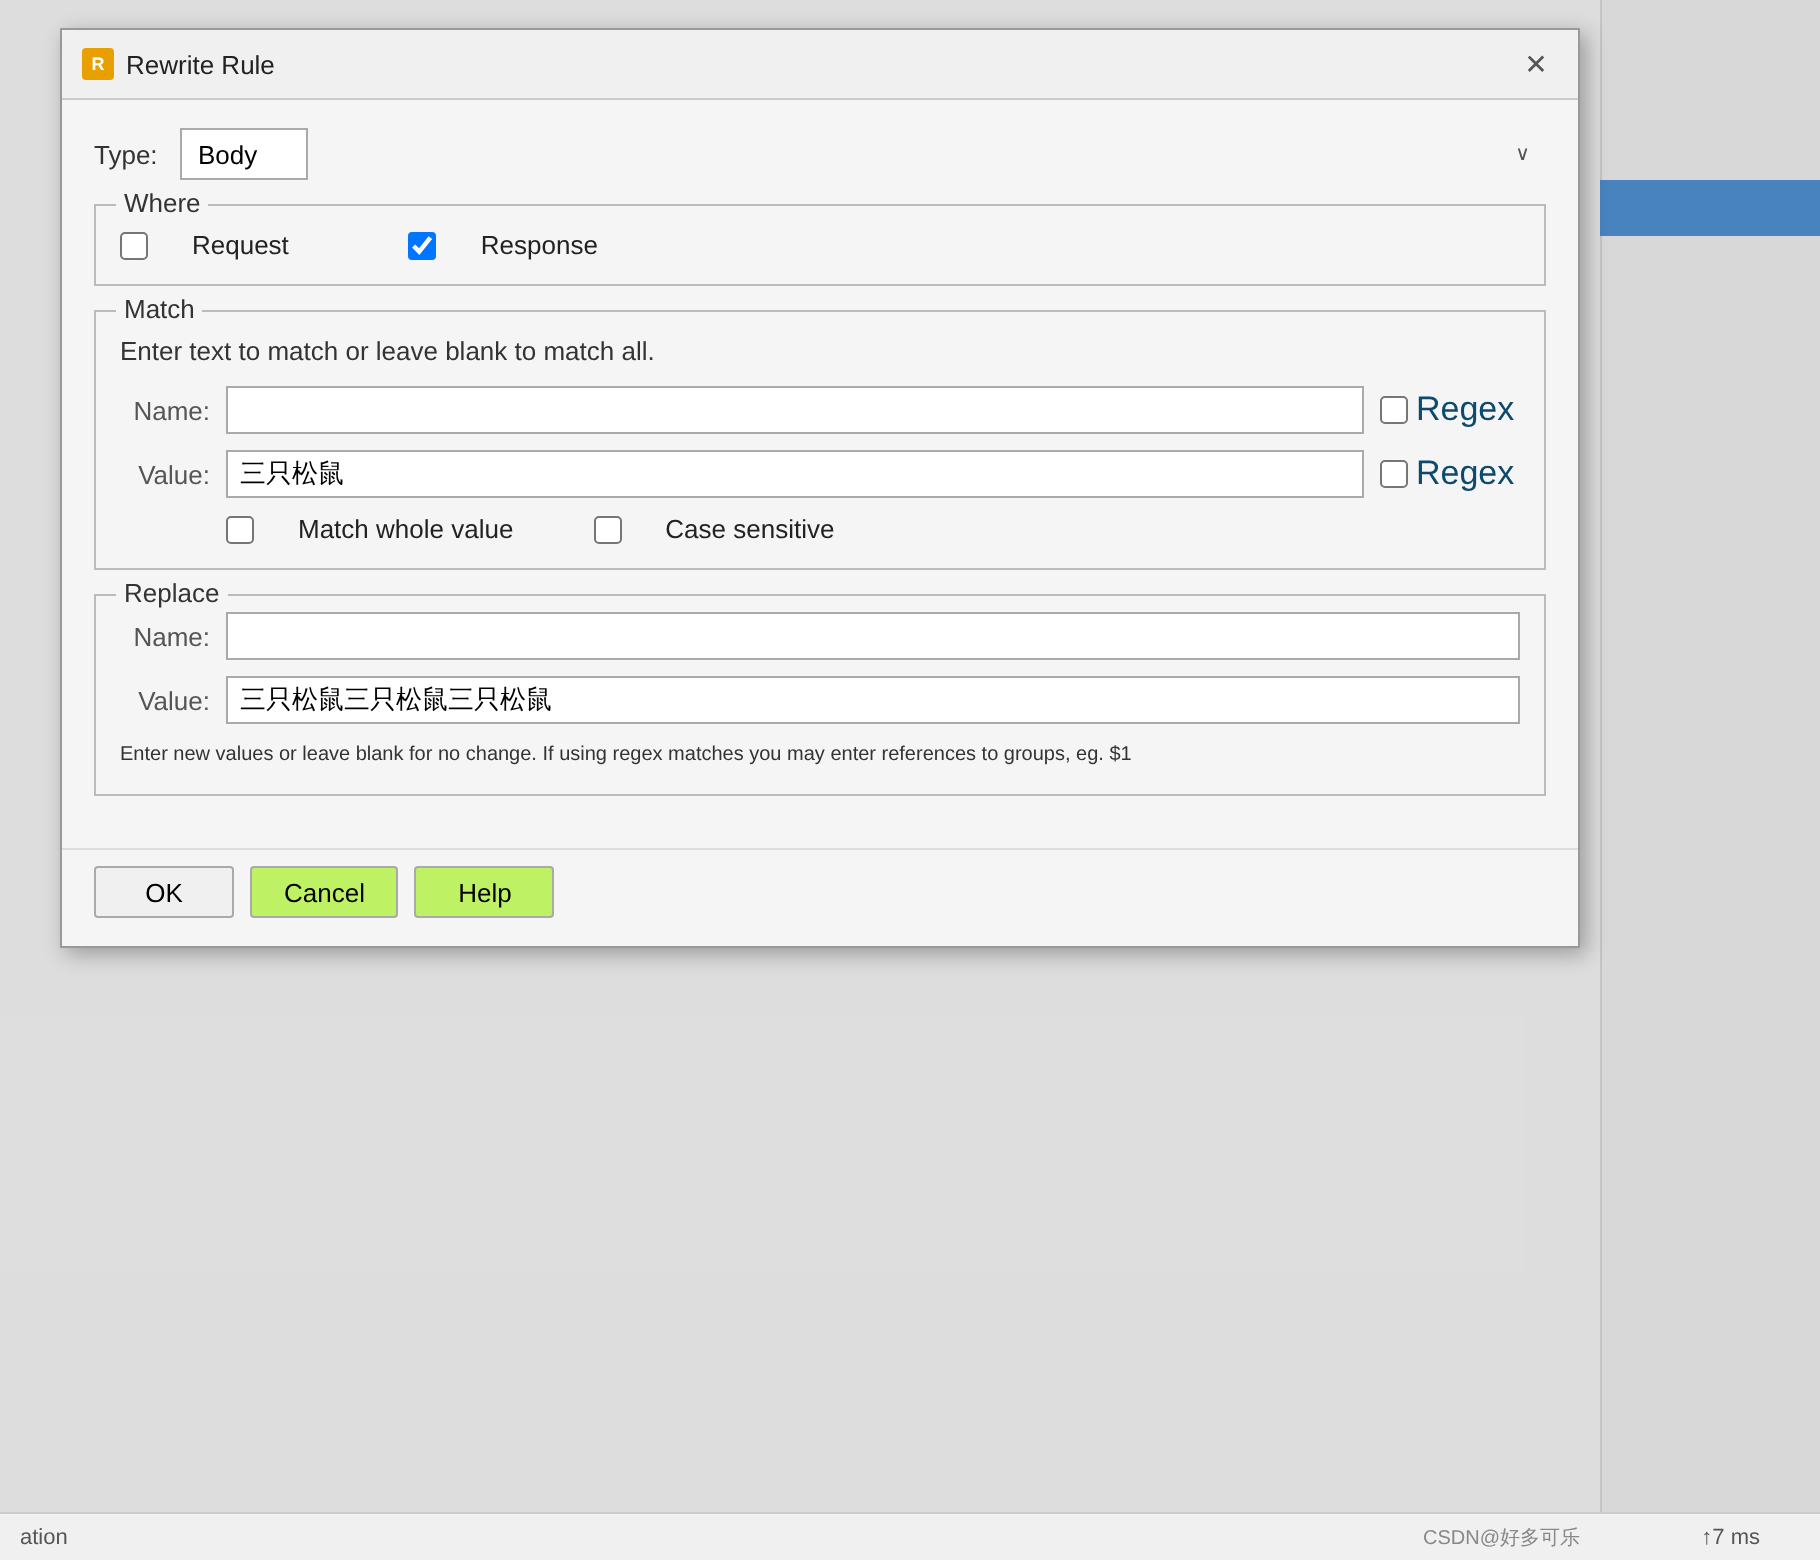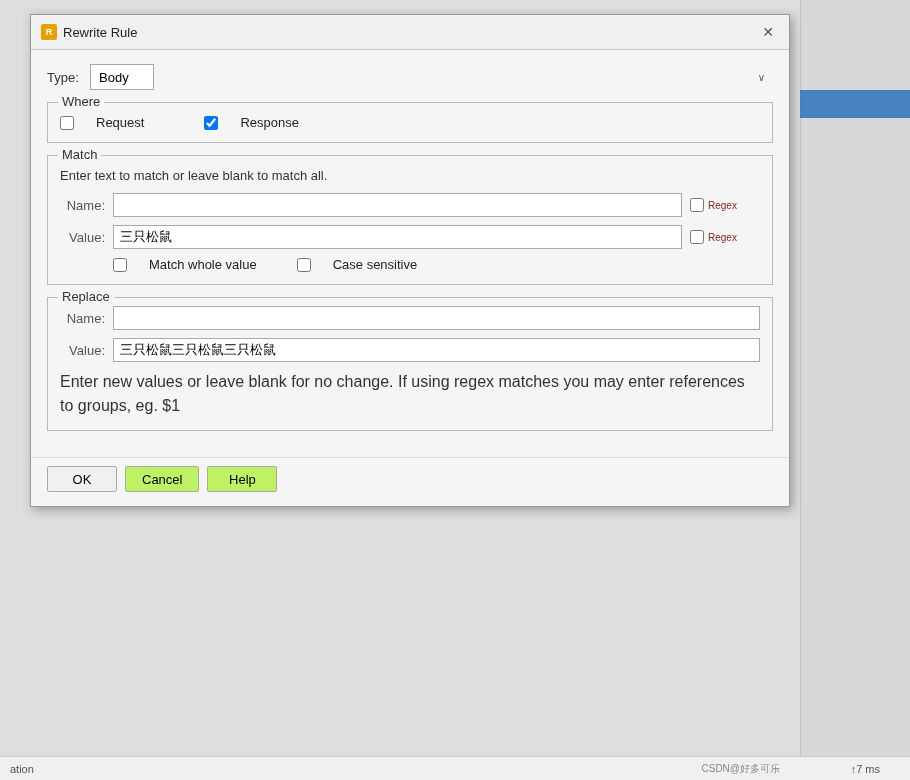--- a/index.html
+++ b/index.html
@@ -237,35 +237,35 @@
       min-width: 70px;
     }
 
     .regex-check input[type="checkbox"] {
       width: 14px;
       height: 14px;
       margin: 0;
     }
 
     .regex-label {
-      font-size: 10px;
-      color: #7f1d1d;
+      font-size: 17px;
+      color: #0c4a6e;
     }
 
     .match-options-row {
       display: flex;
       align-items: center;
       gap: 40px;
       padding-left: 53px;
       margin-top: 4px;
     }
 
     
     .replace-hint {
-      font-size: 16px;
+      font-size: 10px;
       color: #333;
       margin-top: 8px;
       line-height: 1.5;
     }
 
     
     .radio-item {
       display: flex;
       align-items: center;
       gap: 6px;
@@ -317,21 +317,21 @@
       display: flex;
       align-items: center;
       padding: 0 10px;
       font-size: 11px;
       color: #555;
     }
 
     .csdn-watermark {
       position: absolute;
       bottom: 4px;
-      right: 130px;
+      right: 120px;
       font-size: 10px;
       color: #888;
     }
 
     .radio-replace-row {
       display: flex;
       align-items: center;
       gap: 80px;
       padding-left: 53px;
       margin-top: 6px;

